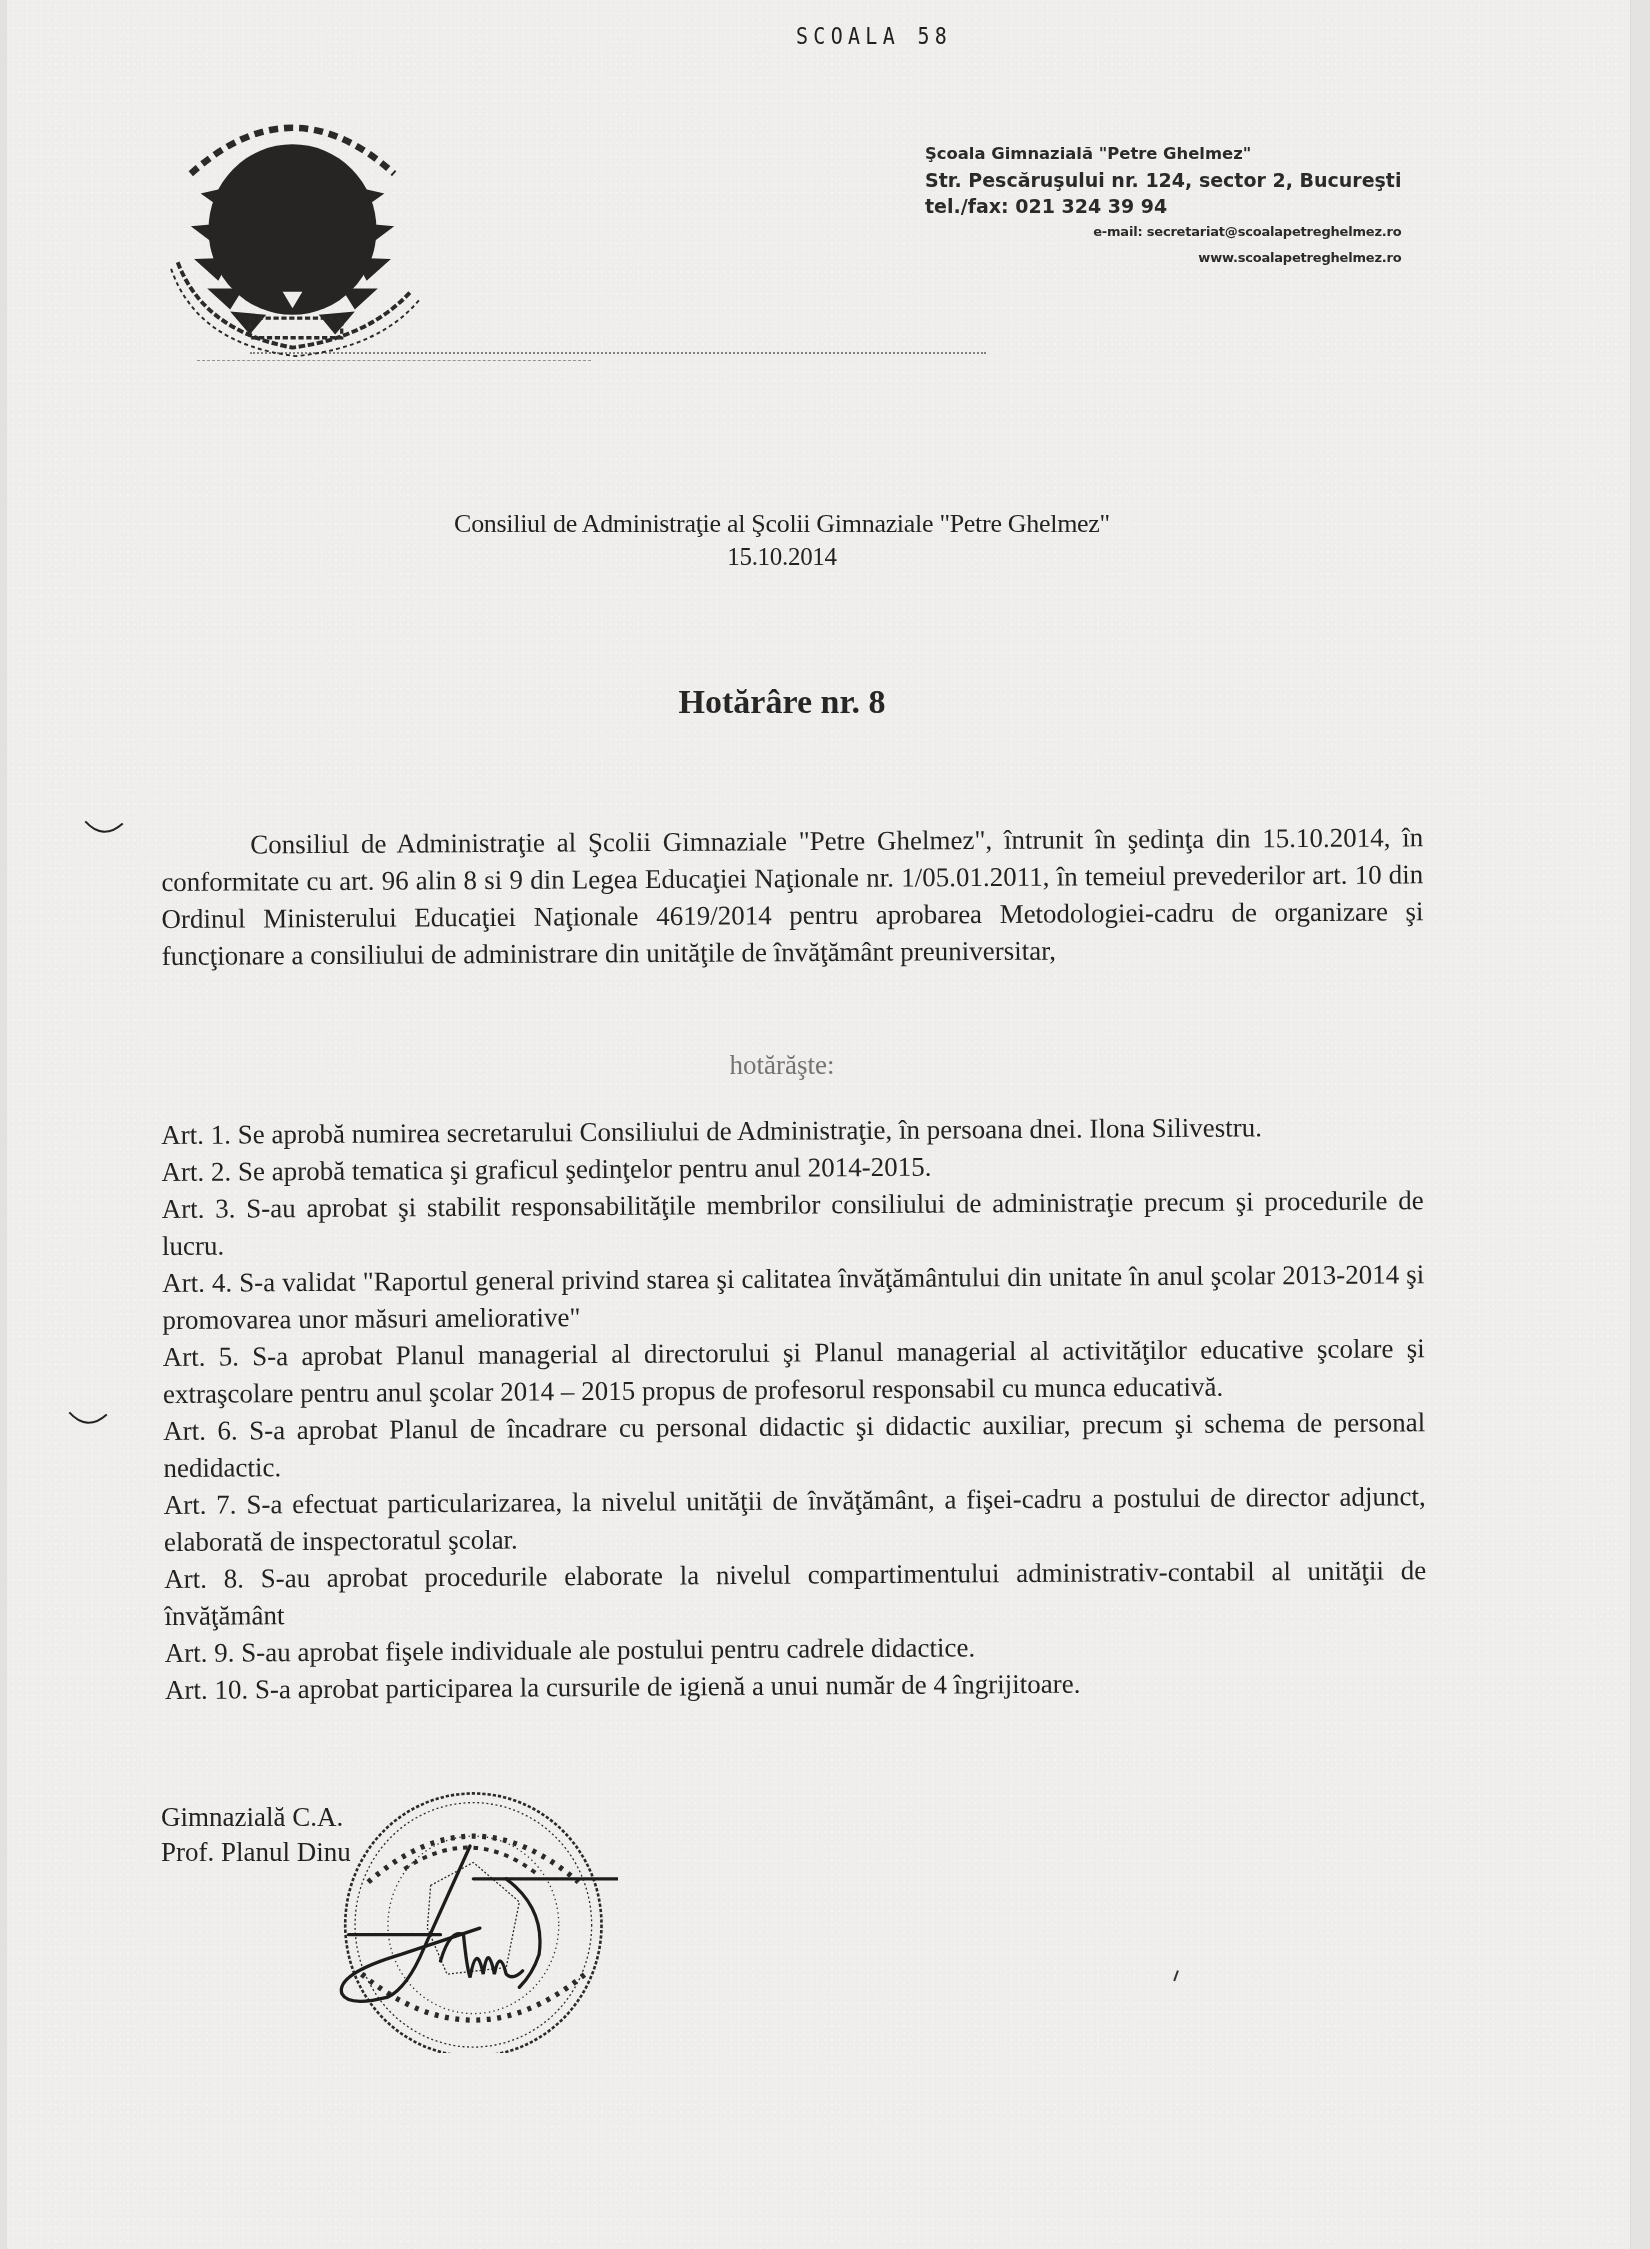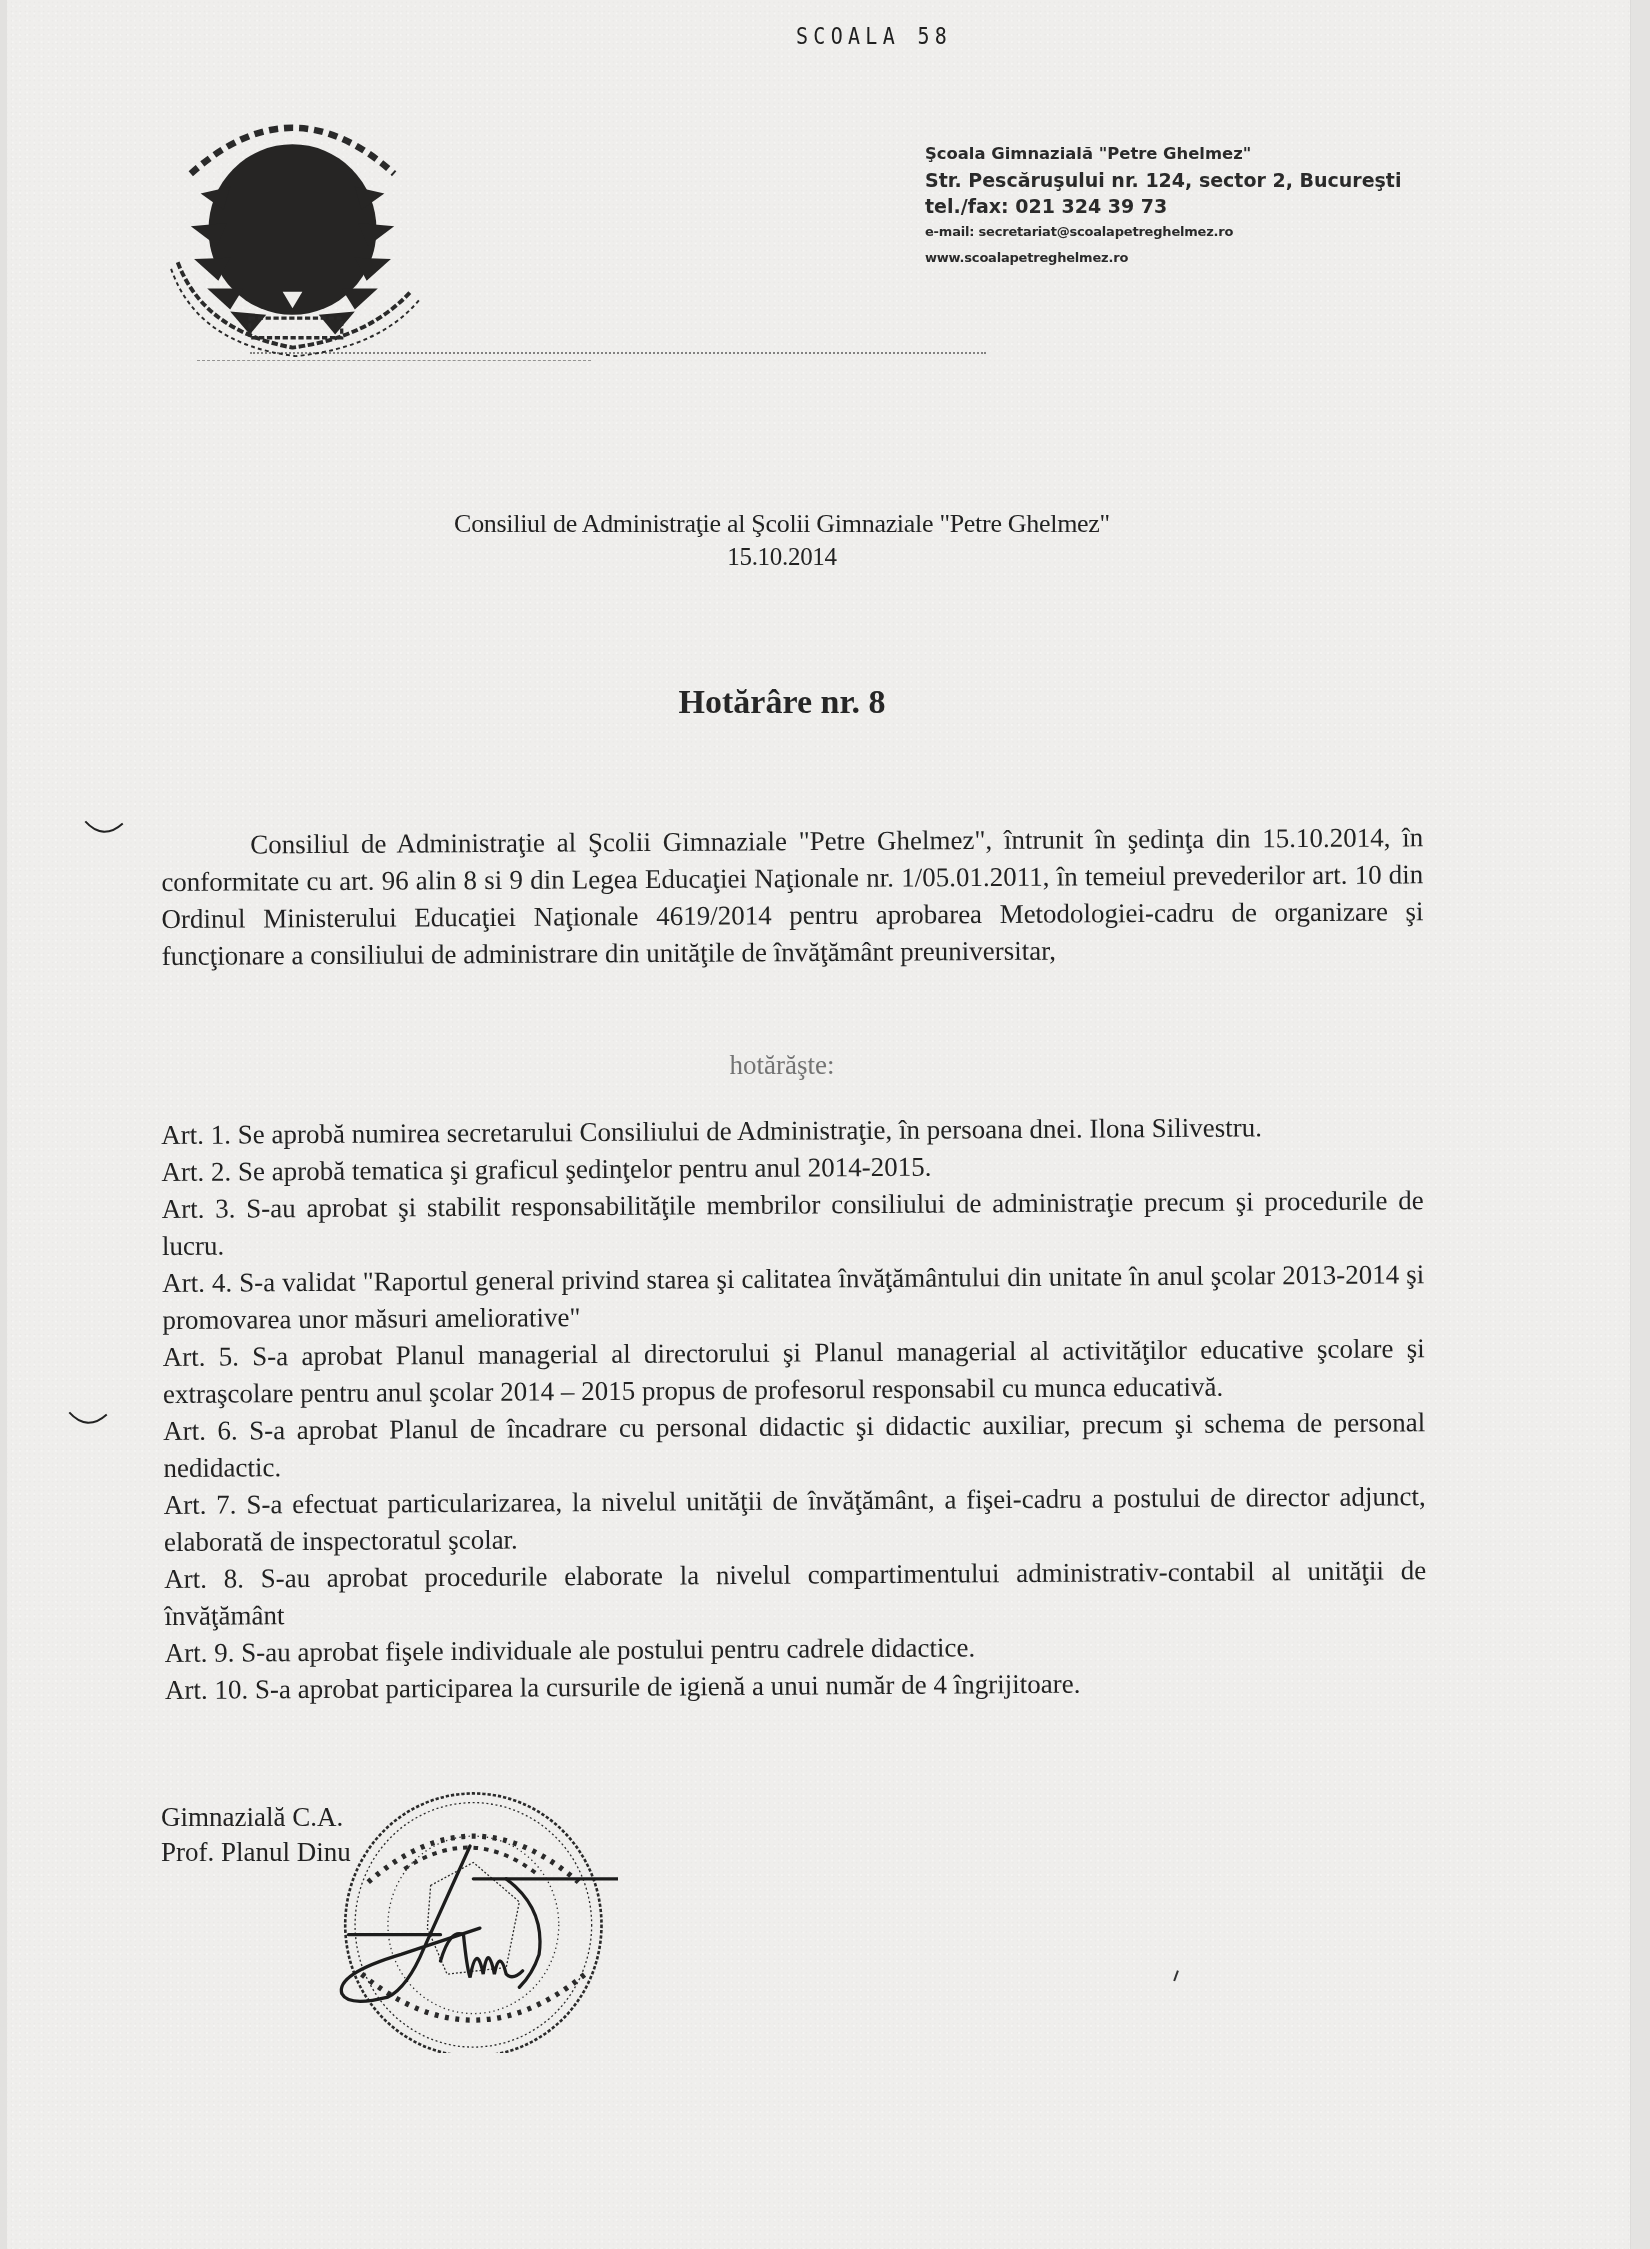--- a/index.html
+++ b/index.html
@@ -88,21 +88,21 @@
       position: absolute;
       left: 925px;
       top: 141px;
       font-family: "DejaVu Sans", "Liberation Sans", sans-serif;
       font-weight: bold;
       color: #2a2a2a;
       line-height: 26px;
     }
     .contact .school { font-size: 16.4px; }
     .contact .line { font-size: 19px; }
-    .contact .line.small { font-size: 13px; letter-spacing: -0.2px; }
+    .contact .line.small { font-size: 13px; letter-spacing: -0.2px; text-align: right; }
 
     
     .council {
       position: absolute;
       left: 0;
       width: 1564px;
       top: 507px;
       text-align: center;
       font-size: 26px;
       line-height: 33px;
@@ -229,21 +229,21 @@
   <rect x="150" y="340" width="140" height="30" fill="none" stroke="#2a2a2a" stroke-width="5" stroke-dasharray="8 4"></rect>
 
   <path d="M200 300 l15 25 l15 -25 z" fill="#efeeec"></path>
 </svg>
 <div class="header-rule"></div>
 <div class="header-rule2"></div>
 
 <div class="contact">
   <div class="school">Şcoala Gimnazială "Petre Ghelmez"</div>
   <div class="line">Str. Pescăruşului nr. 124, sector 2, Bucureşti</div>
-  <div class="line">tel./fax: 021 324 39 73</div>
+  <div class="line">tel./fax: 021 324 39 94</div>
   <div class="line small">e-mail: secretariat@scoalapetreghelmez.ro</div>
   <div class="line small">www.scoalapetreghelmez.ro</div>
 </div>
 
 <div class="council">
   <span>Consiliul de Administraţie al Şcolii Gimnaziale "Petre Ghelmez"</span>
   <span class="date">15.10.2014</span>
 </div>
 
 <div class="title">Hotărâre nr. 8</div>

